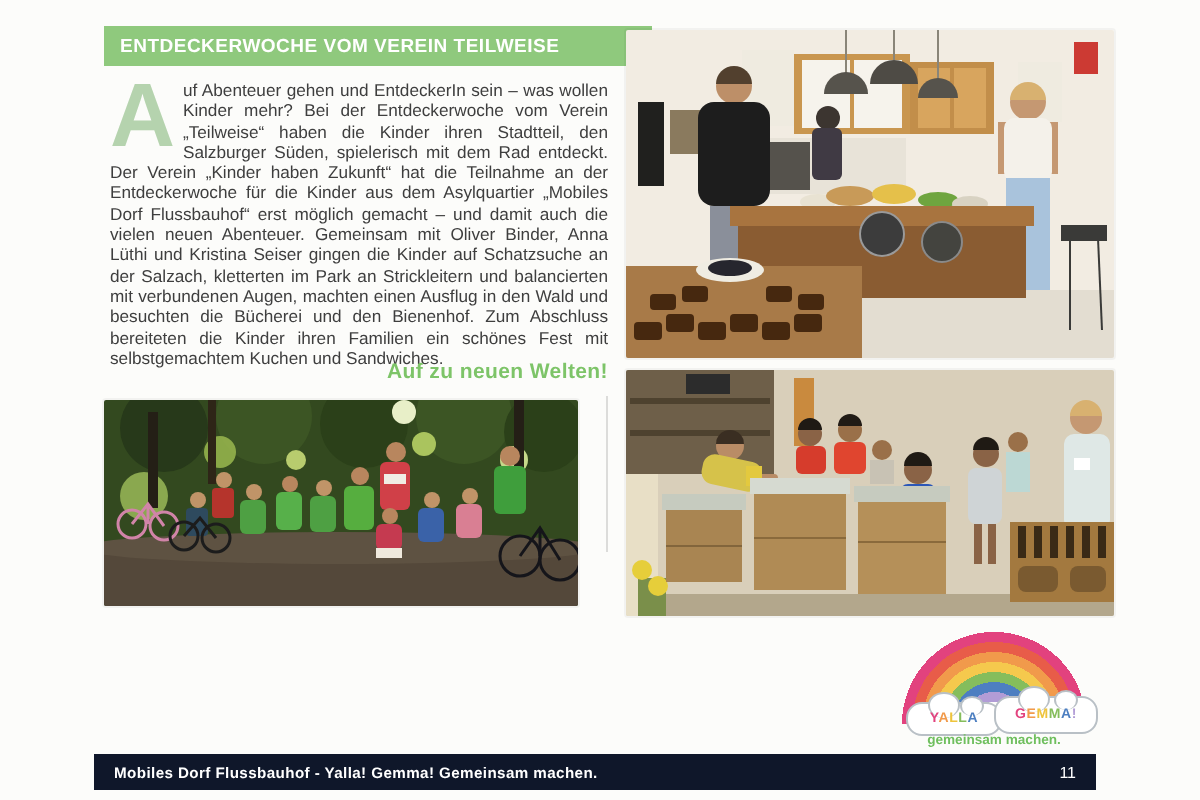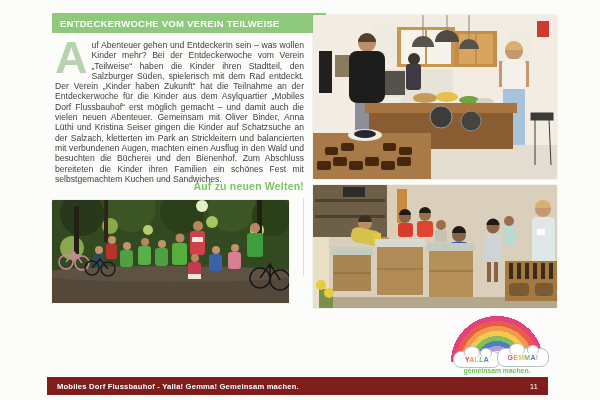--- a/index.html
+++ b/index.html
@@ -357,18 +357,18 @@
 
   <div class="rainbow" style="background: radial-gradient(circle at 50% 100%, transparent 0px, transparent 11px, rgb(177, 156, 214) 11px, rgb(177, 156, 214) 16px, rgb(77, 127, 193) 16px, rgb(77, 127, 193) 21px, rgb(133, 189, 92) 21px, rgb(133, 189, 92) 26px, rgb(245, 201, 77) 26px, rgb(245, 201, 77) 31px, rgb(241, 154, 75) 31px, rgb(241, 154, 75) 36px, rgb(232, 92, 73) 36px, rgb(232, 92, 73) 41px, rgb(226, 66, 126) 41px, rgb(226, 66, 126) 46px, transparent 46px);"></div>
   <div class="cloud cloud-left">
     <span><span style="color: rgb(226, 66, 126);">Y</span><span style="color: rgb(241, 154, 75);">A</span><span style="color: rgb(238, 196, 60);">L</span><span style="color: rgb(133, 189, 92);">L</span><span style="color: rgb(77, 127, 193);">A</span></span>
   </div>
   <div class="cloud cloud-right">
     <span><span style="color: rgb(226, 66, 126);">G</span><span style="color: rgb(241, 154, 75);">E</span><span style="color: rgb(238, 196, 60);">M</span><span style="color: rgb(133, 189, 92);">M</span><span style="color: rgb(77, 127, 193);">A</span><span style="color: rgb(177, 156, 214);">!</span></span>
   </div>
   <div class="logo-tagline" style="color: rgb(111, 191, 94);">gemeinsam machen.</div>
 
-  <div class="footer-bar" style="background: #7f1d1d;">
+  <div class="footer-bar" style="background: #0f172a;">
     <span class="f-text">Mobiles Dorf Flussbauhof - Yalla! Gemma! Gemeinsam machen.</span>
     <span class="f-page">11</span>
   </div>
 
 </div>
 
 </body></html>

